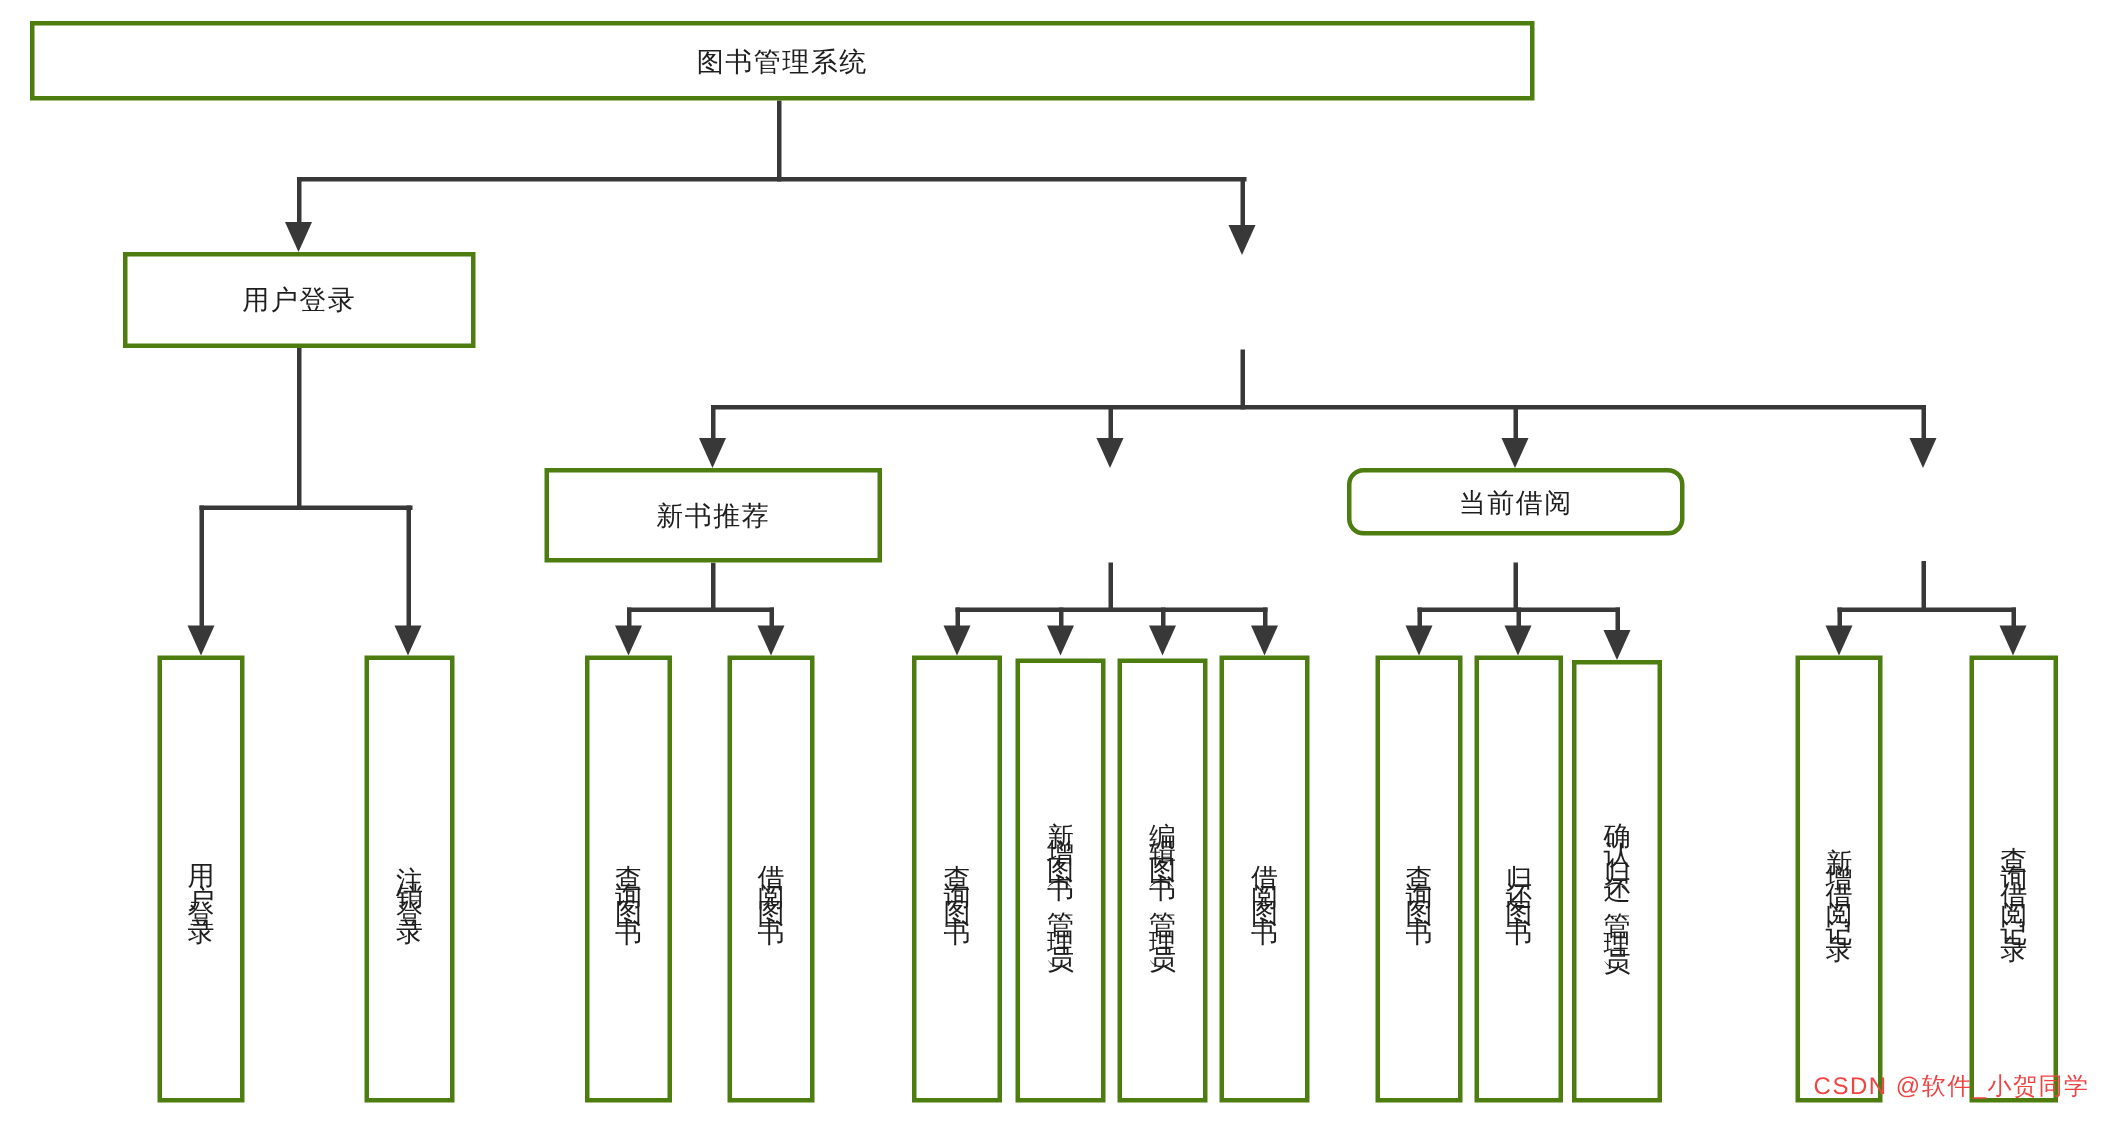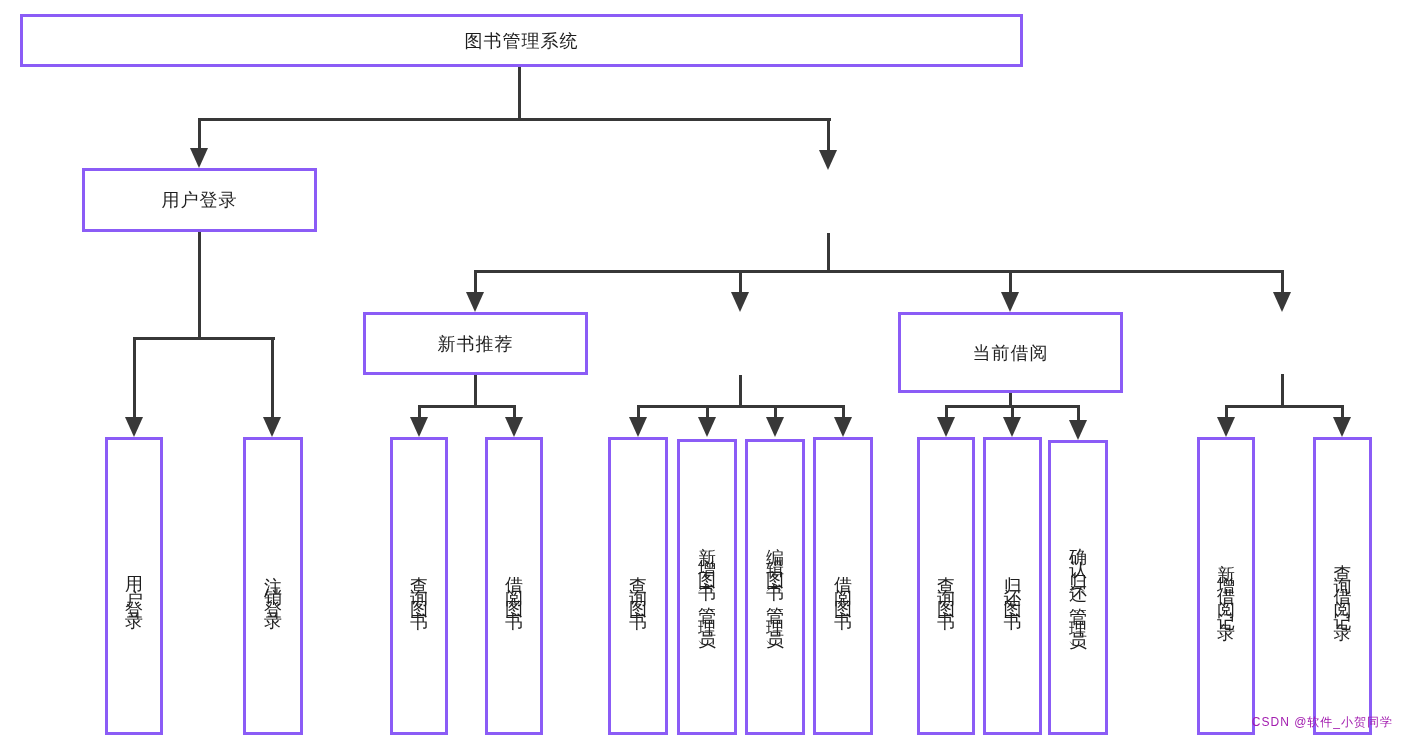--- a/index.html
+++ b/index.html
@@ -10,21 +10,21 @@
     overflow: hidden;
   }
   #stage {
     position: relative;
     width: 1405px; height: 747px;
     background: #ffffff;
   }
   .node {
     position: absolute;
     background: #ffffff;
-    border: 3px solid #8b5cf6;
+    border: 3px solid #4d7c0f;
     box-sizing: border-box;
     display: flex;
     align-items: center;
     justify-content: center;
     color: #1e1e1e;
     font-size: 18px;
     letter-spacing: 1px;
     text-align: center;
   }
   .node .vtext {
@@ -39,22 +39,22 @@
   .arr {
     position: absolute;
     width: 0; height: 0;
     border-left: 9px solid transparent;
     border-right: 9px solid transparent;
     border-top: 20px solid #383838;
   }
   .watermark {
     position: absolute;
     top: 714px; right: 12px;
-    font-size: 12px;
-    color: #a21caf;
+    font-size: 16px;
+    color: #ef4444;
     letter-spacing: 1px;
     white-space: nowrap;
   }
 </style>
 </head>
 <body>
 
 <div id="stage">
 
   <div class="vl" style="left:518px;top:66px;height:55px;"></div>
@@ -120,21 +120,21 @@
     <span>图书管理系统</span>
   </div>
 
   <div class="node" style="left:82px;top:168px;width:235px;height:64px;">
     <span>用户登录</span>
   </div>
 
   <div class="node" style="left:363px;top:312px;width:225px;height:63px;">
     <span>新书推荐</span>
   </div>
-  <div class="node" style="left:898px;top:312px;width:225px;height:81px;">
+  <div class="node" style="left:898px;top:312px;width:225px;height:45px;border-radius:11px;">
     <span>当前借阅</span>
   </div>
 
   <div class="node" style="left:105px;top:437px;width:58px;height:298px;">
     <span class="vtext">用户登录</span>
   </div>
   <div class="node" style="left:243px;top:437px;width:60px;height:298px;">
     <span class="vtext">注销登录</span>
   </div>
 

